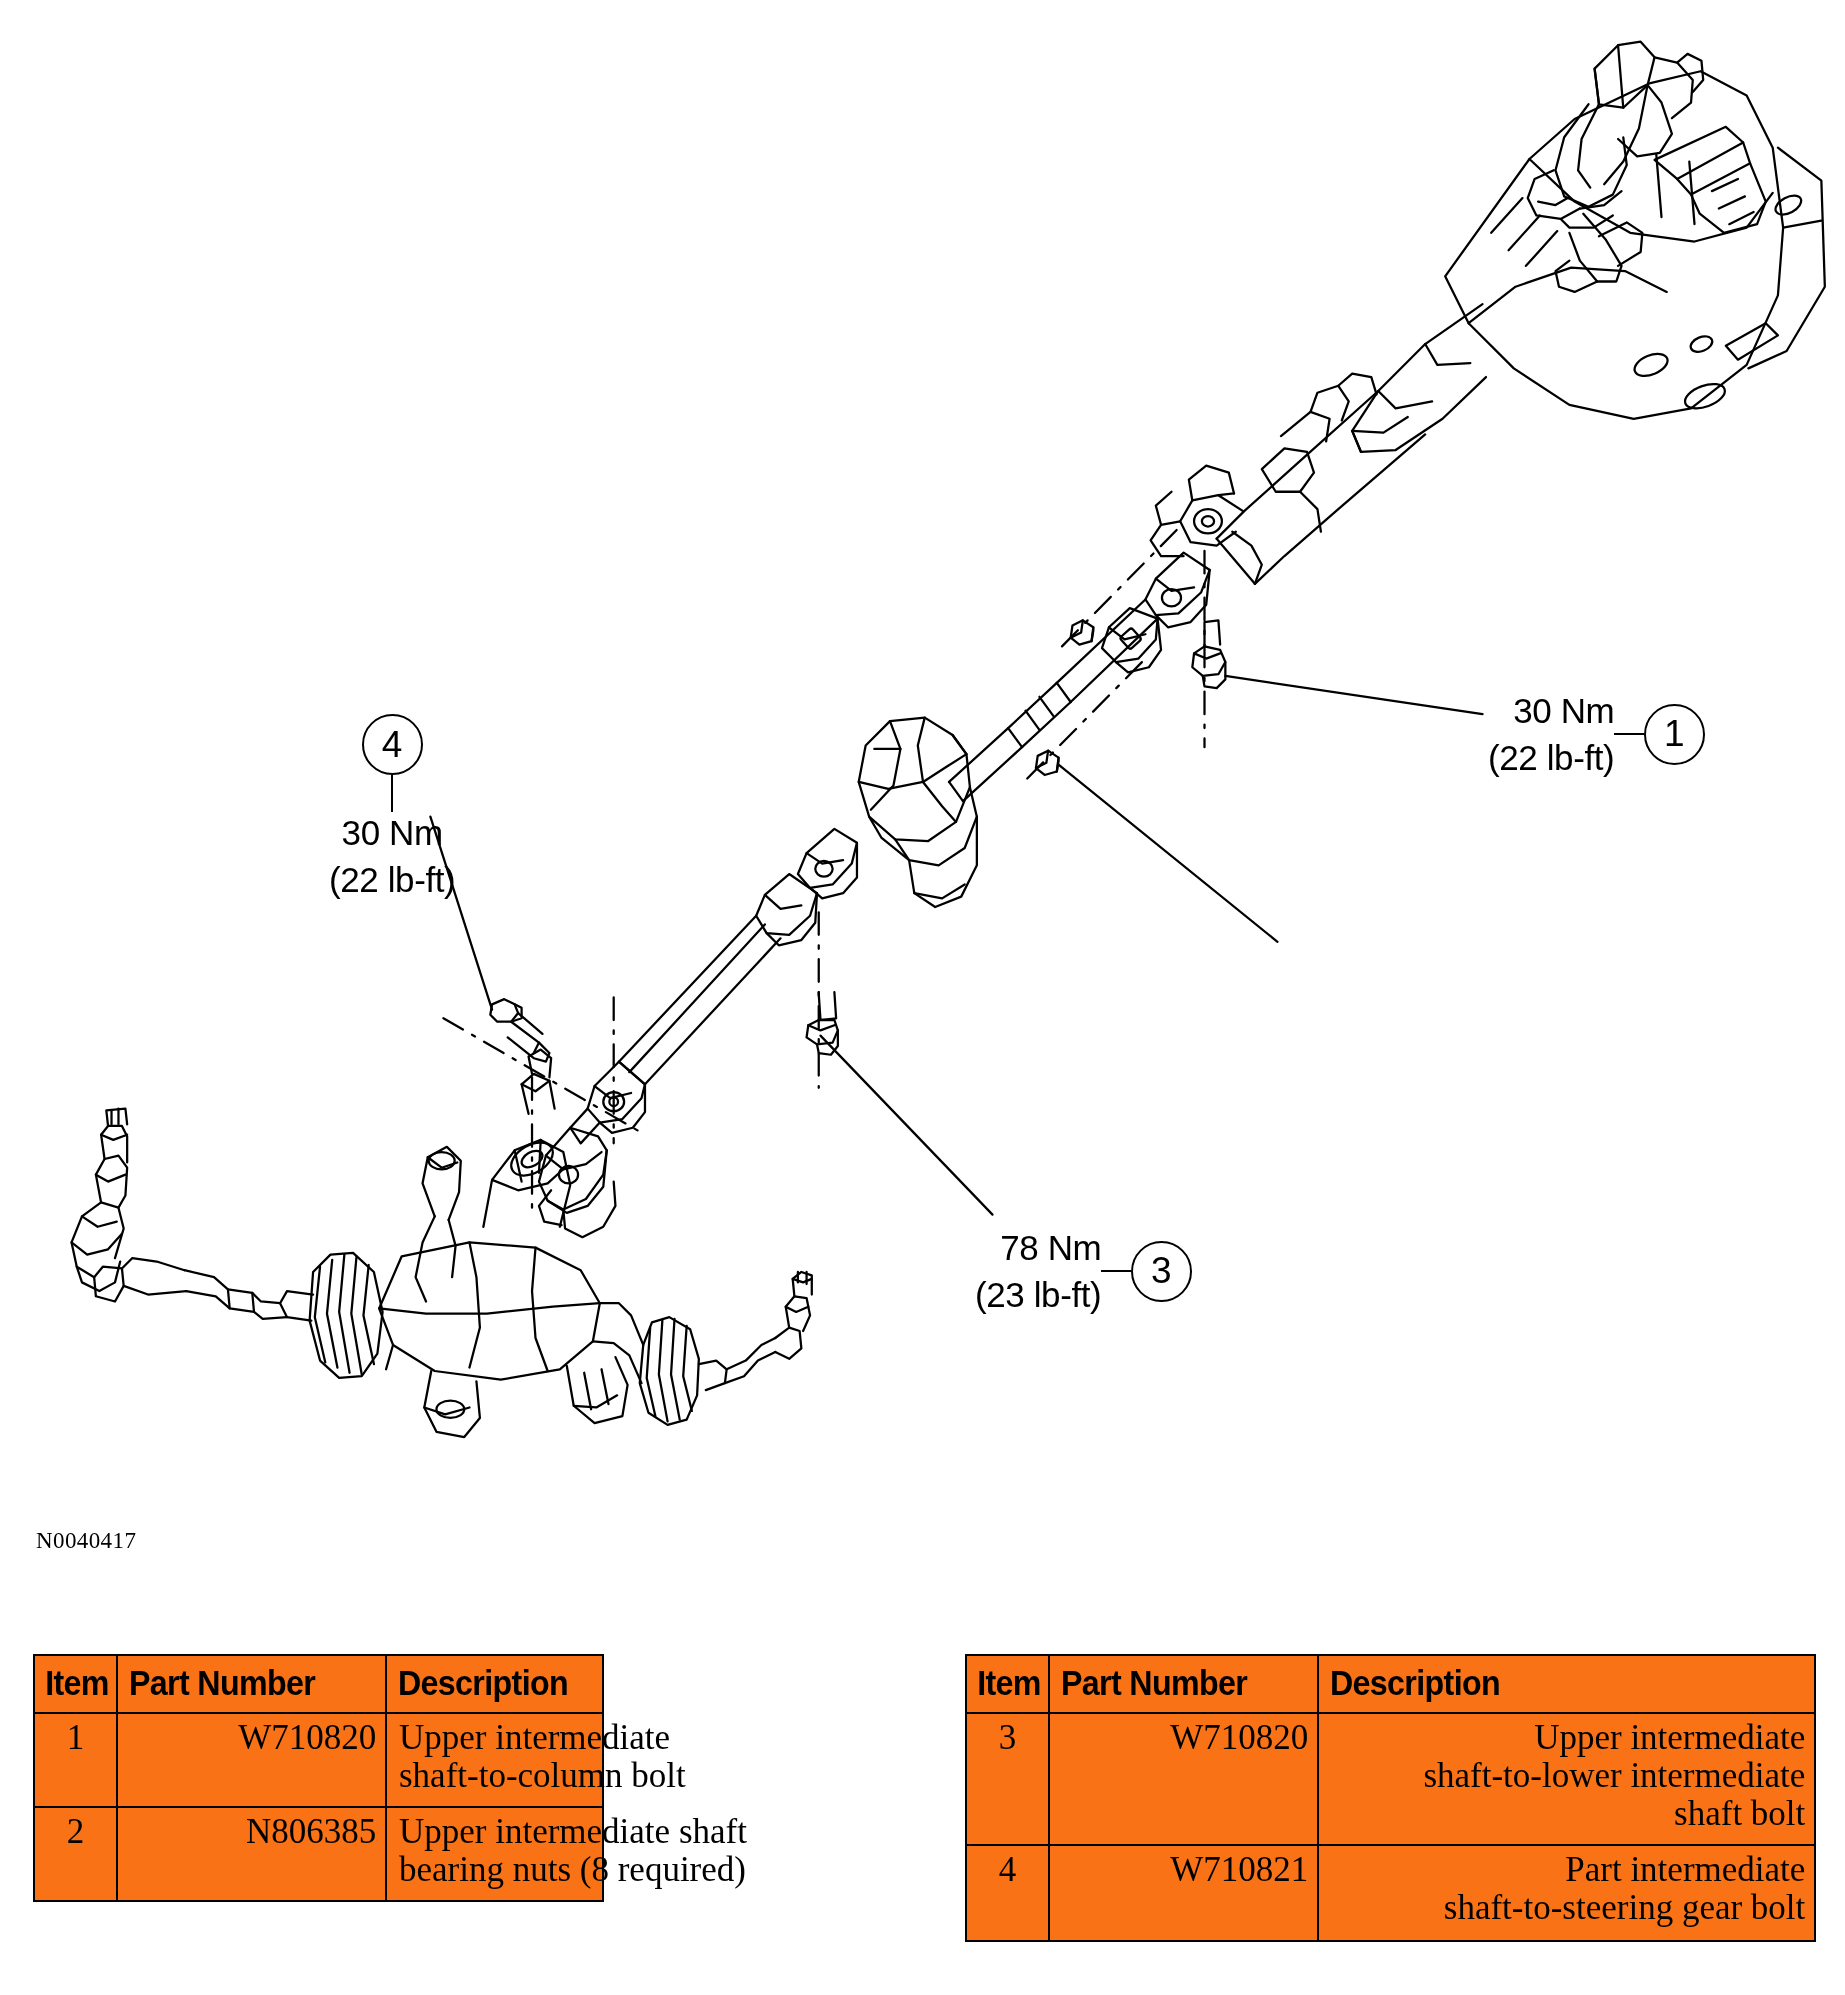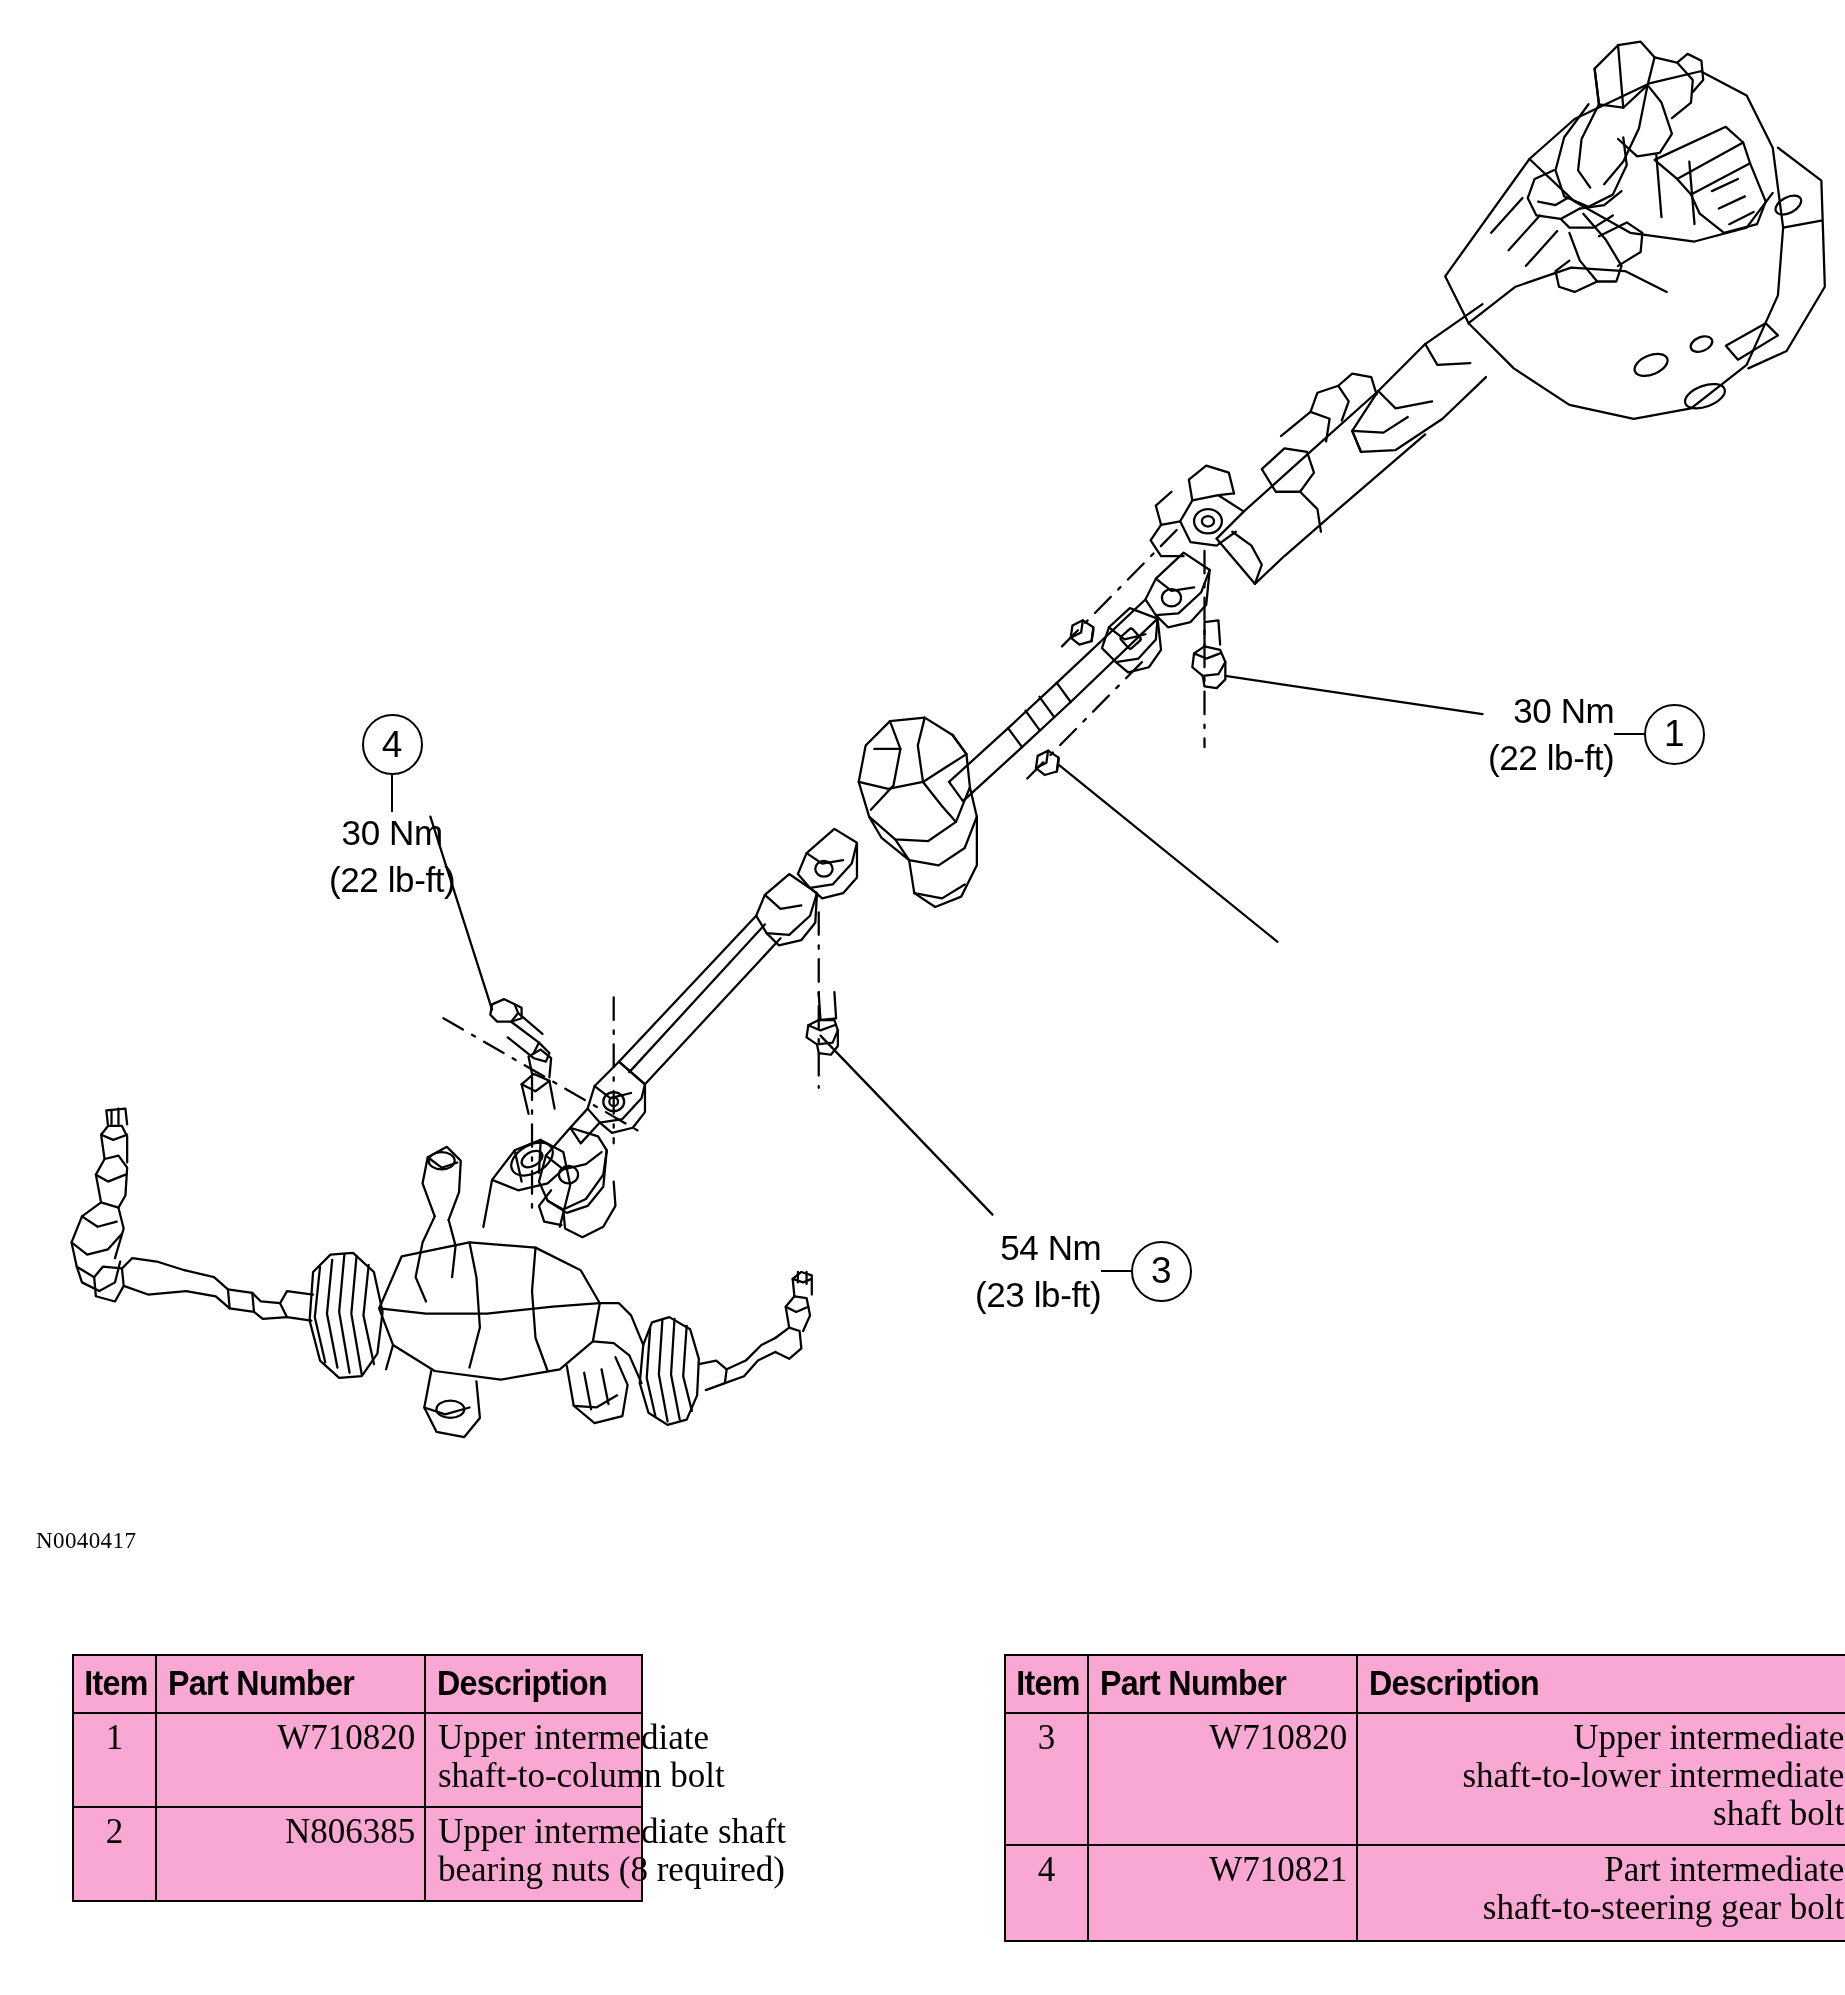--- a/index.html
+++ b/index.html
@@ -44,22 +44,21 @@
     position:absolute;left:36px;top:1528px;
     font-family:Liberation Serif, serif;
     font-size:23px;font-weight:400;letter-spacing:0.4px;
   }
 
   
   .parts-table{
     position:absolute;
     border-collapse:collapse;
     table-layout:fixed;
-    background:#f9a8d4;
-    margin-left:39px;
+    background:#f97316;
   }
   .parts-table td,.parts-table th{
     border:2.6px solid #000;
     vertical-align:top;
     padding:5.2px 8.7px 8.7px 12px;
     box-sizing:border-box;
     text-align:right;
   }
   .parts-table thead th{
     font-family:"Liberation Sans",sans-serif;
@@ -404,21 +403,21 @@
       <span>30 Nm</span>
       <span class="l2">(22 lb-ft)</span>
     </div>
     <div class="stem-h"></div>
     <div class="bubble">1</div>
   </div>
 
 
   <div class="callout row-callout" style="left:975px;top:1224px;">
     <div class="torque" style="text-align:right;">
-      <span>54 Nm</span>
+      <span>78 Nm</span>
       <span class="l2">(23 lb-ft)</span>
     </div>
     <div class="stem-h"></div>
     <div class="bubble">3</div>
   </div>
 
   <div id="figure-id">N0040417</div>
 
   <table class="parts-table" id="table-left">
     <thead>

